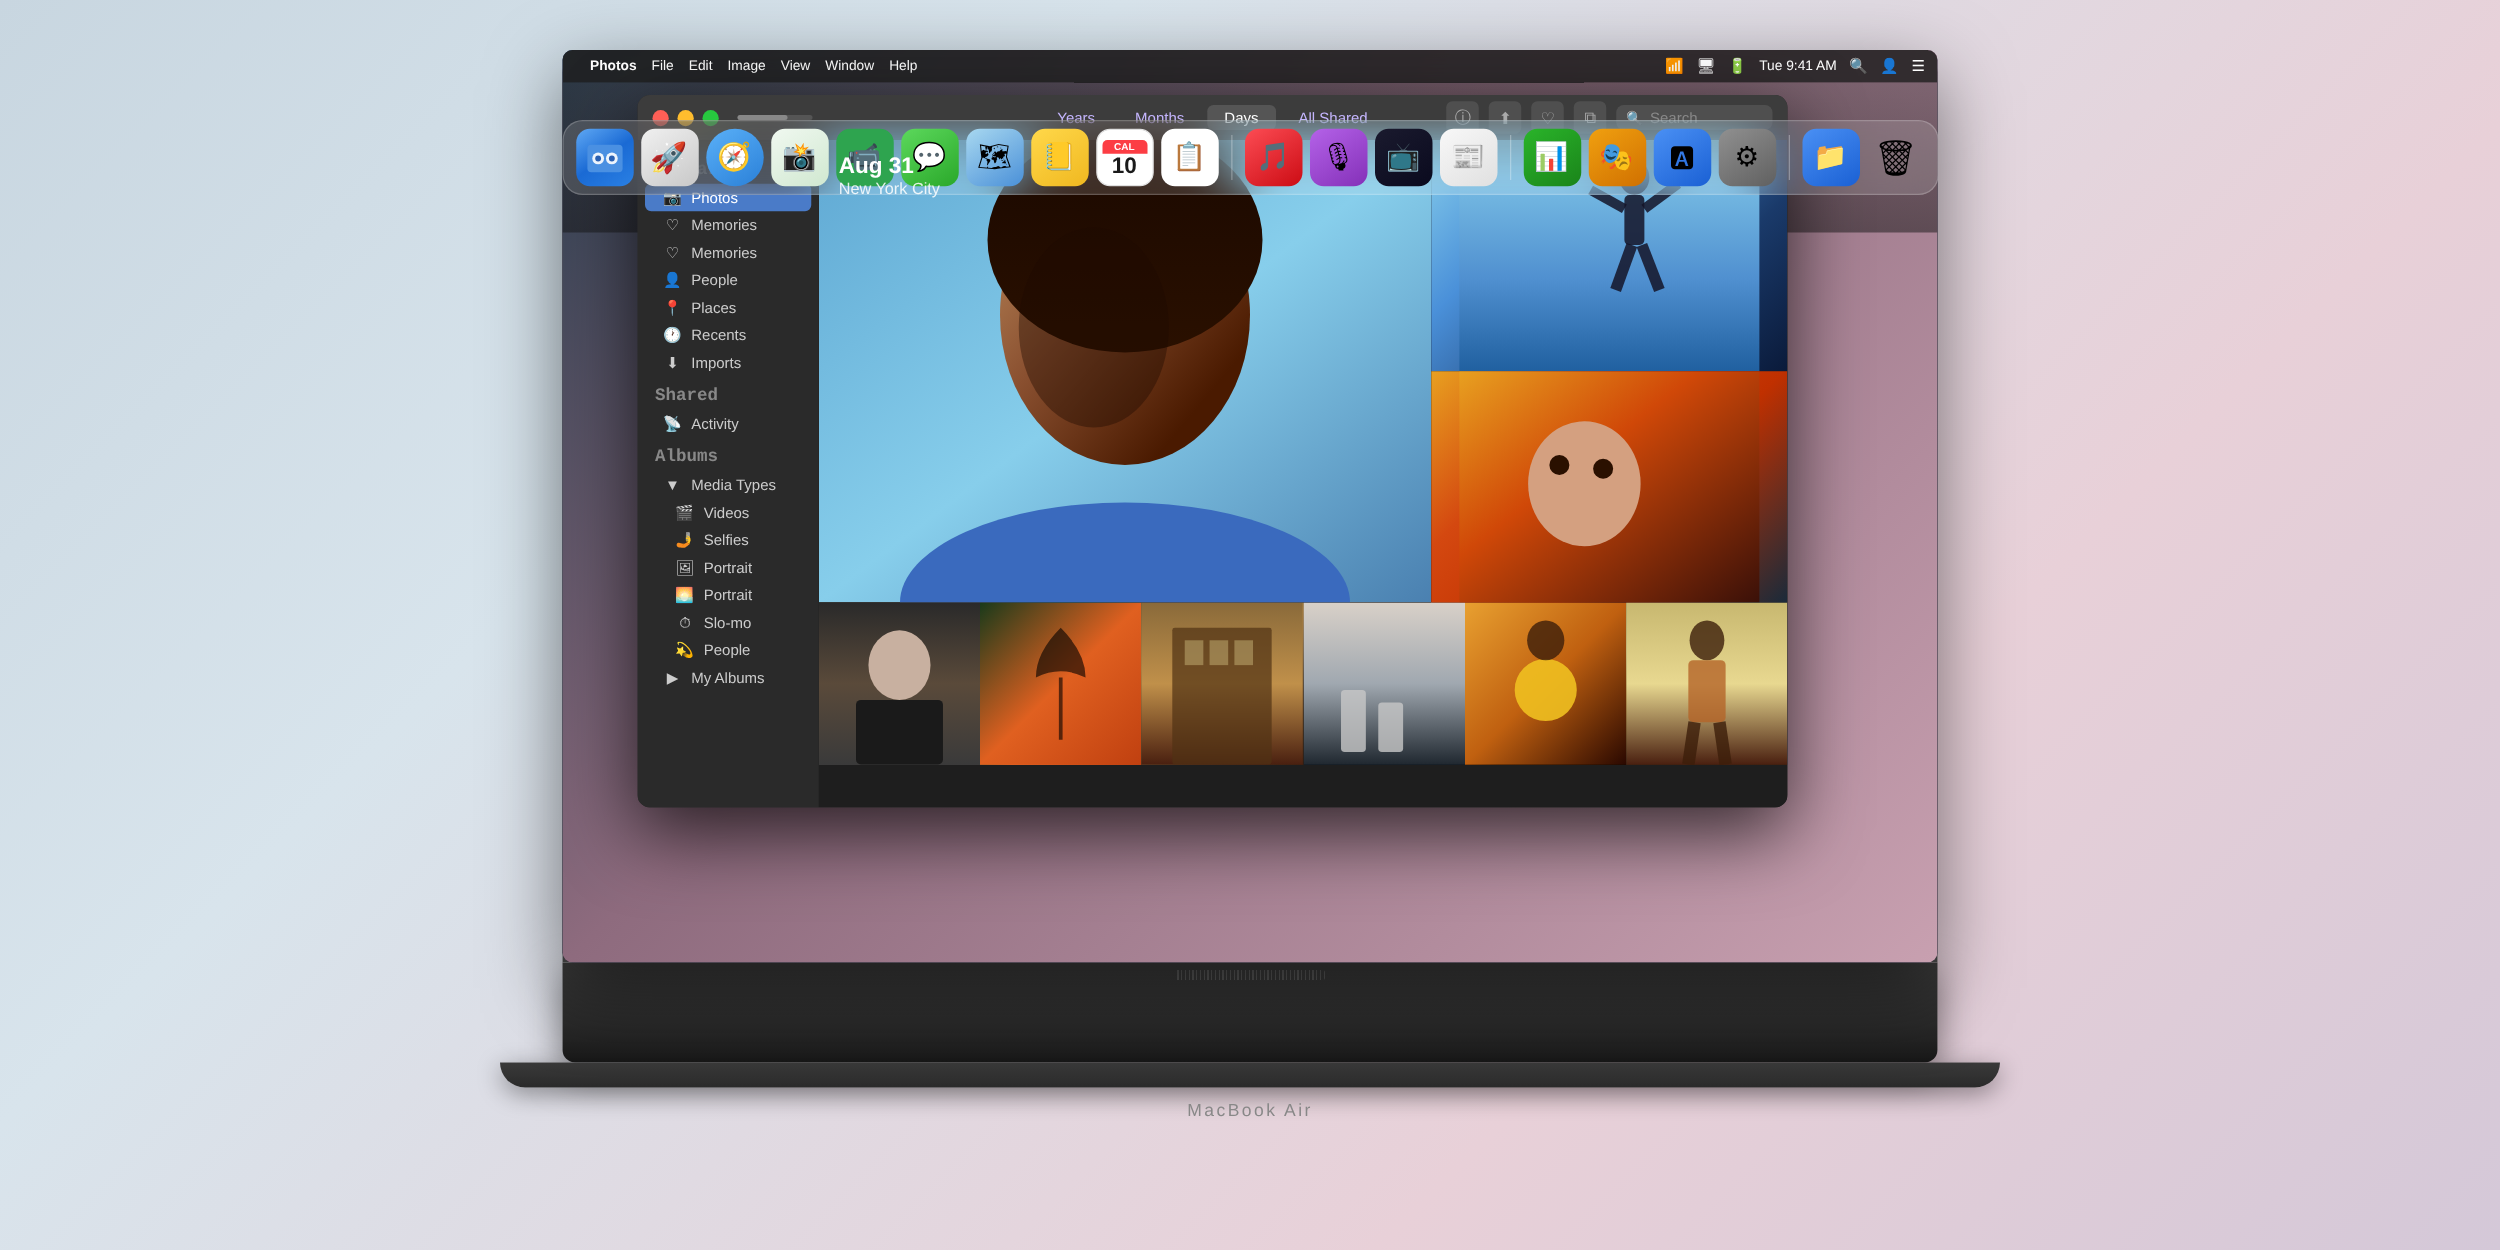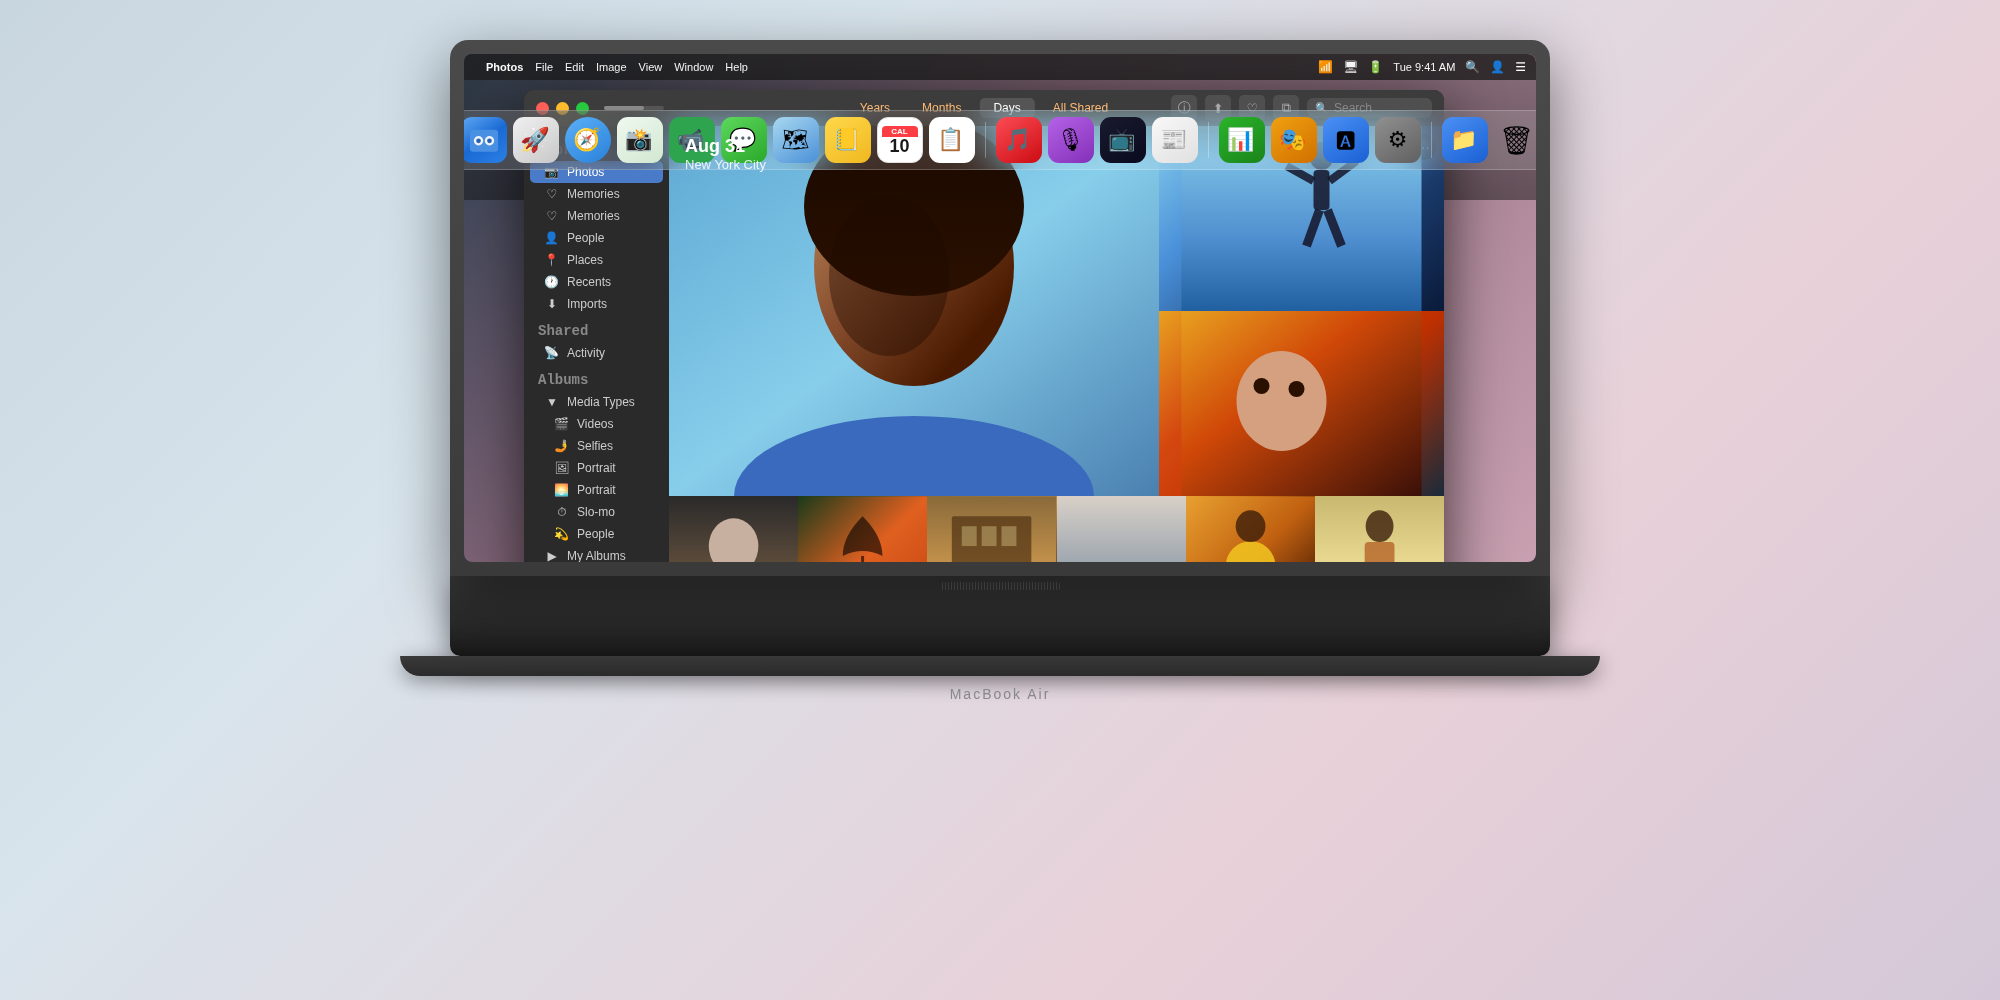--- a/index.html
+++ b/index.html
@@ -16,24 +16,24 @@
     .macbook-container {
       position: relative;
       width: 1100px;
       height: 920px;
       display: flex;
       flex-direction: column;
       align-items: center;
     }
     .macbook-body {
       width: 1100px;
-      height: 536px;
+      height: 730px;
       background: linear-gradient(180deg, #4a4a4a 0%, #3a3a3a 100%);
       border-radius: 18px 18px 0 0;
-      padding: 14px;
+      padding: 0;
       box-shadow: 0 20px 60px rgba(0,0,0,0.5);
       position: relative;
     }
     .macbook-screen {
       width: 100%;
       height: 100%;
       background: #1a1a2e;
       border-radius: 8px;
       overflow: hidden;
       position: relative;
@@ -145,21 +145,21 @@
       left: 50%;
       transform: translateX(-50%);
       display: flex;
       gap: 4px;
       align-items: center;
     }
     .nav-btn {
       padding: 3px 14px;
       border-radius: 5px;
       font-size: 12px;
-      color: #fdba74;
+      color: #c4b5fd;
       cursor: pointer;
       background: transparent;
       border: none;
     }
     .nav-btn.active {
       background: #555;
       color: white;
     }
     .title-bar-right {
       position: absolute;

